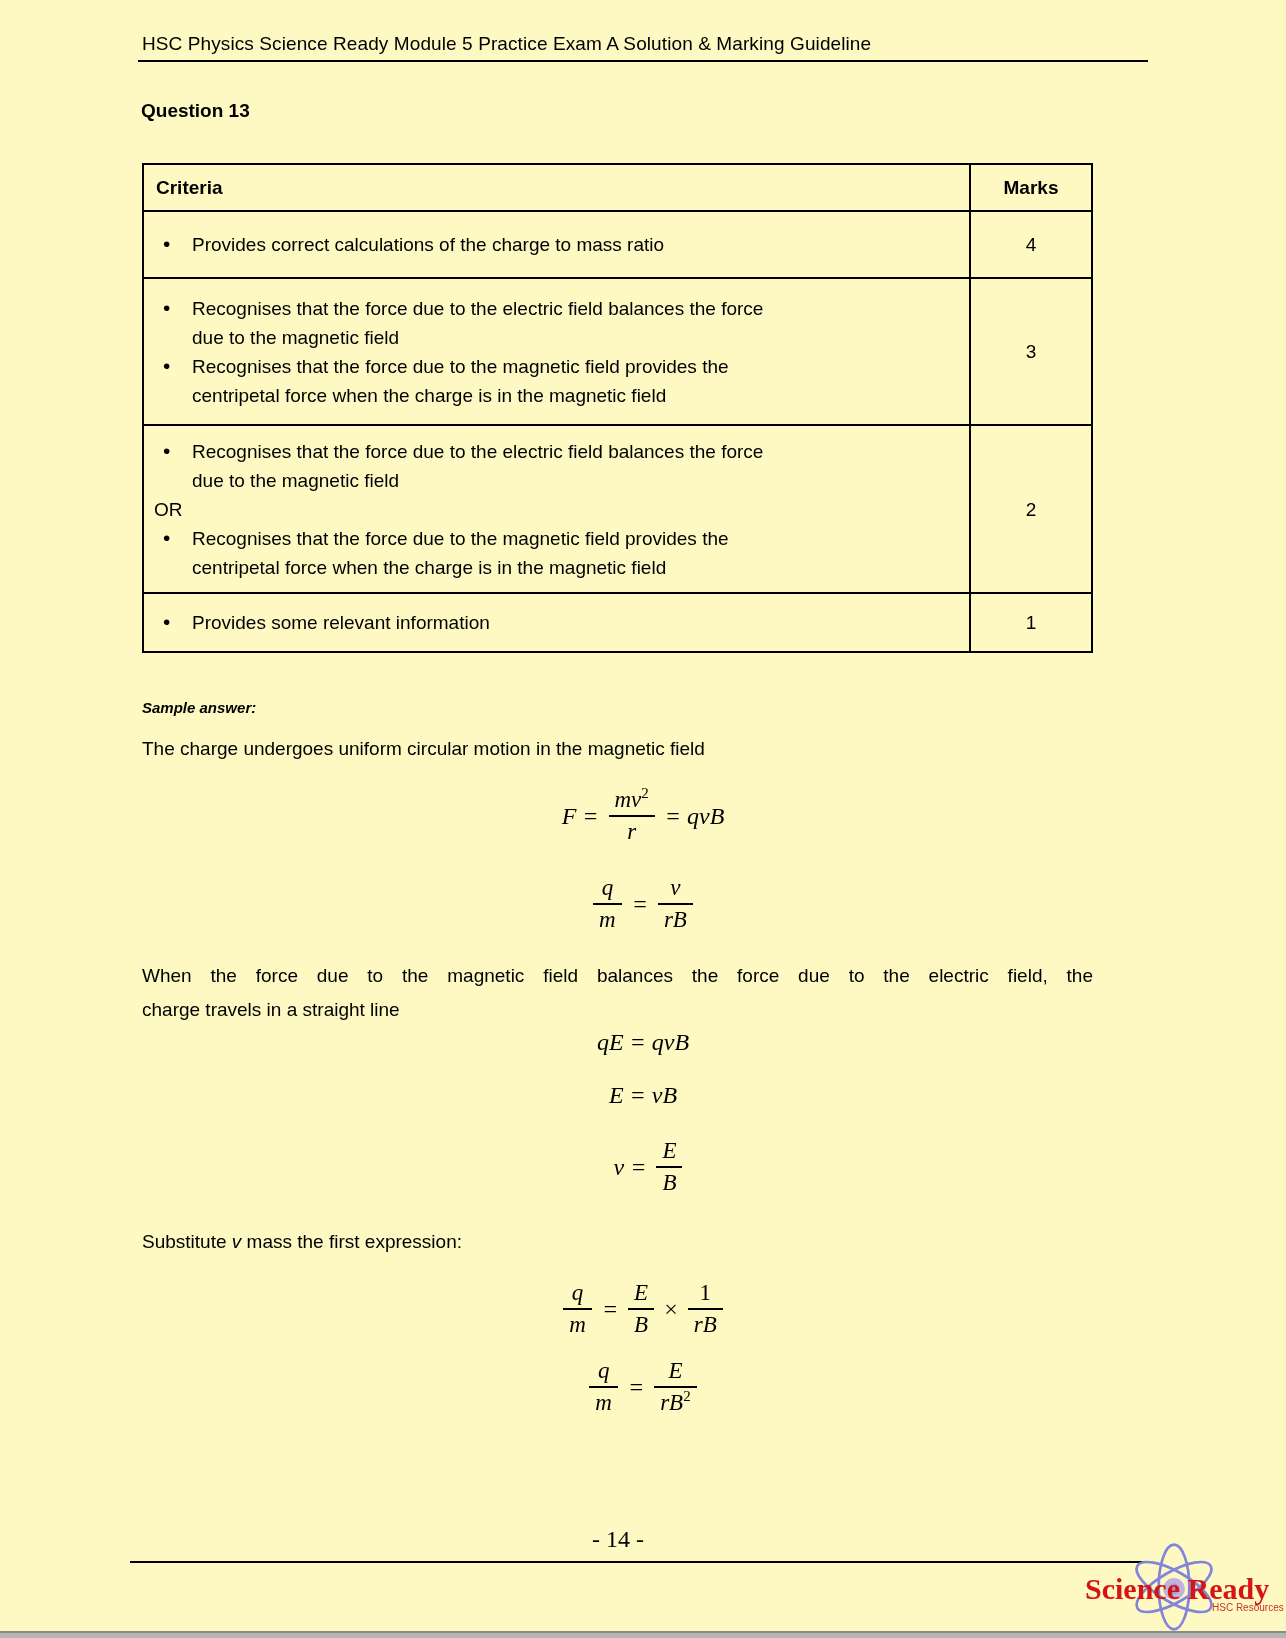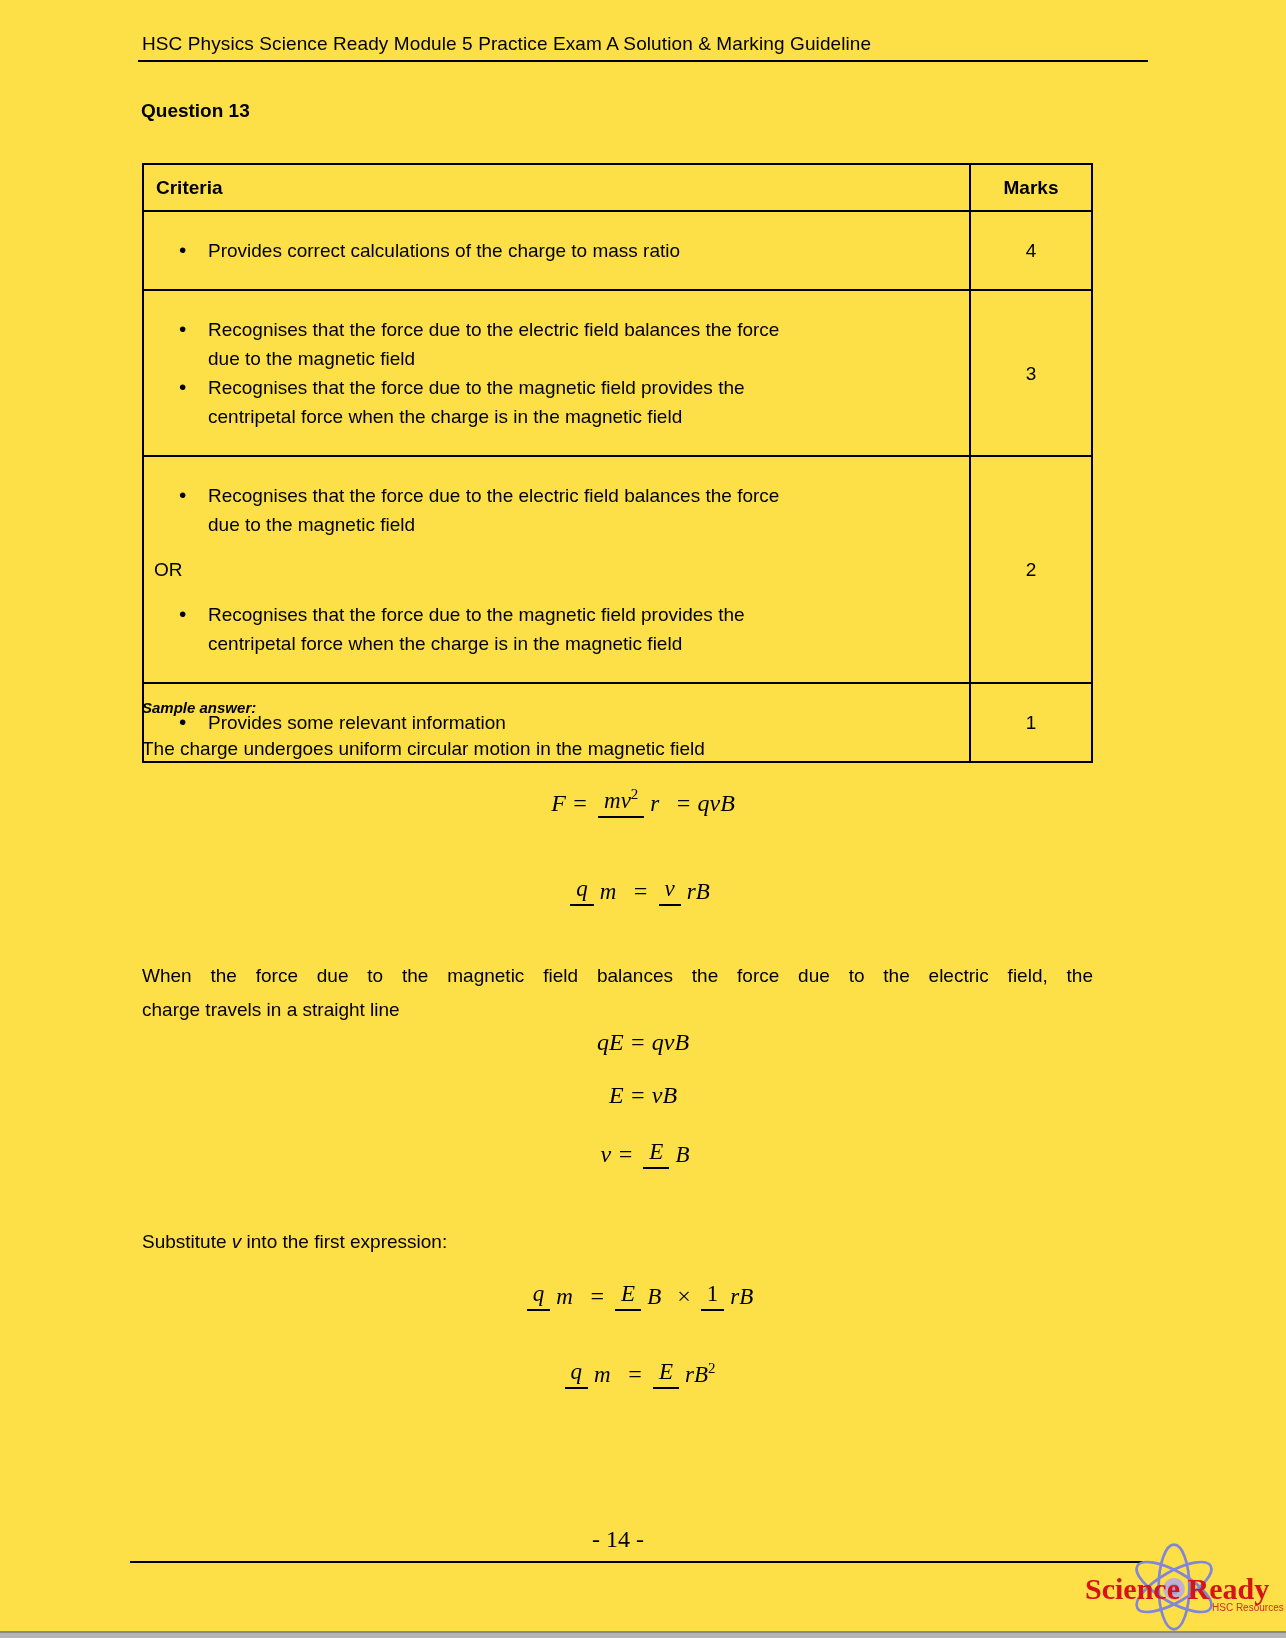--- a/index.html
+++ b/index.html
@@ -1,47 +1,47 @@
 <!DOCTYPE html>
 <html><head>
 <meta charset="utf-8">
 <style>
   html,body{margin:0;padding:0;background:#ffffff;}
-  .page{position:relative;width:1286px;height:1638px;background:#fde047;overflow:hidden;
+  .page{position:relative;width:1286px;height:1638px;background:#fef9c3;overflow:hidden;
         font-family:"Liberation Sans",sans-serif;color:#000;}
 
   .header-title{position:absolute;left:142px;top:33px;font-size:19px;letter-spacing:.1px;}
   .header-rule{position:absolute;left:138px;top:60px;width:1010px;height:2px;background:#000;}
 
   .q-title{position:absolute;left:141px;top:100px;font-size:19px;font-weight:bold;}
 
   table.marking{position:absolute;left:142px;top:163px;width:951px;border-collapse:collapse;
         font-size:19px;line-height:29px;padding-left:23px;}
   table.marking td,table.marking th{border:2px solid #000;vertical-align:middle;}
   th.criteria{width:801px;text-align:left;padding:8px 12px;font-size:19px;}
   th.marks{text-align:center;font-size:19px;}
   td.crit{padding:8px 16px 8px 0;}
   td.mark{text-align:center;}
-  ul.crit-list{margin:16px;padding:0;list-style:none;}
+  ul.crit-list{margin:0;padding:0;list-style:none;}
   ul.crit-list li{position:relative;padding-left:48px;white-space:pre-line;}
   ul.crit-list li::before{content:"\2022";position:absolute;left:19px;top:-1px;font-size:21px;}
   .or-line{padding-left:10px;}
 
   .sample-label{position:absolute;left:142px;top:699px;font-size:15px;font-weight:bold;font-style:italic;}
   .para{position:absolute;left:142px;width:951px;font-size:19px;line-height:34px;}
   .p1{top:732px;}
   .p2{top:959px;}
   .p2 .jline{display:block;text-align:justify;text-align-last:justify;}
   .p3{top:1225px;}
   .var{font-style:italic;}
 
   .eq{position:absolute;left:0;width:1286px;text-align:center;
       font-family:"Liberation Serif","DejaVu Serif",serif;font-style:italic;font-size:24px;color:#000;}
   .eq .op{margin:0 10px;}
-  .frac{display:inline-flex;align-items:stretch;text-align:center;
+  .frac{display:inline-flex;flex-direction:column;align-items:stretch;text-align:center;
         vertical-align:middle;line-height:1.05;font-size:23px;position:relative;top:-2px;}
   .frac .num{border-bottom:2px solid #000;padding:0 6px 3px;}
   .frac .den{padding:3px 6px 0;}
   sup.s{font-size:15px;font-style:normal;vertical-align:super;line-height:0;}
   .up{font-style:normal;}
   .eq1{top:790px;} .eq2{top:878px;} .eq3{top:1029px;} .eq4{top:1082px;}
   .eq5{top:1141px;} .eq6{top:1283px;} .eq7{top:1361px;}
 
   .page-num{position:absolute;left:0;top:1526px;width:1236px;text-align:center;
       font-family:"Liberation Serif","DejaVu Serif",serif;font-size:24px;}
@@ -145,21 +145,21 @@
   <div class="eq eq4">E = vB</div>
 
   <div class="eq eq5">
     <span class="op">v =</span><span class="frac">
         <span class="num">E</span>
         <span class="den">B</span>
       </span>
   </div>
 
   <div class="para p3">
-    <span>Substitute </span><span class="var">v</span><span> into the first expression:</span>
+    <span>Substitute </span><span class="var">v</span><span> mass the first expression:</span>
   </div>
 
   <div class="eq eq6">
     <span class="frac">
         <span class="num">q</span>
         <span class="den">m</span>
       </span><span class="op">=</span><span class="frac">
         <span class="num">E</span>
         <span class="den">B</span>
       </span><span class="op up">×</span><span class="frac">

